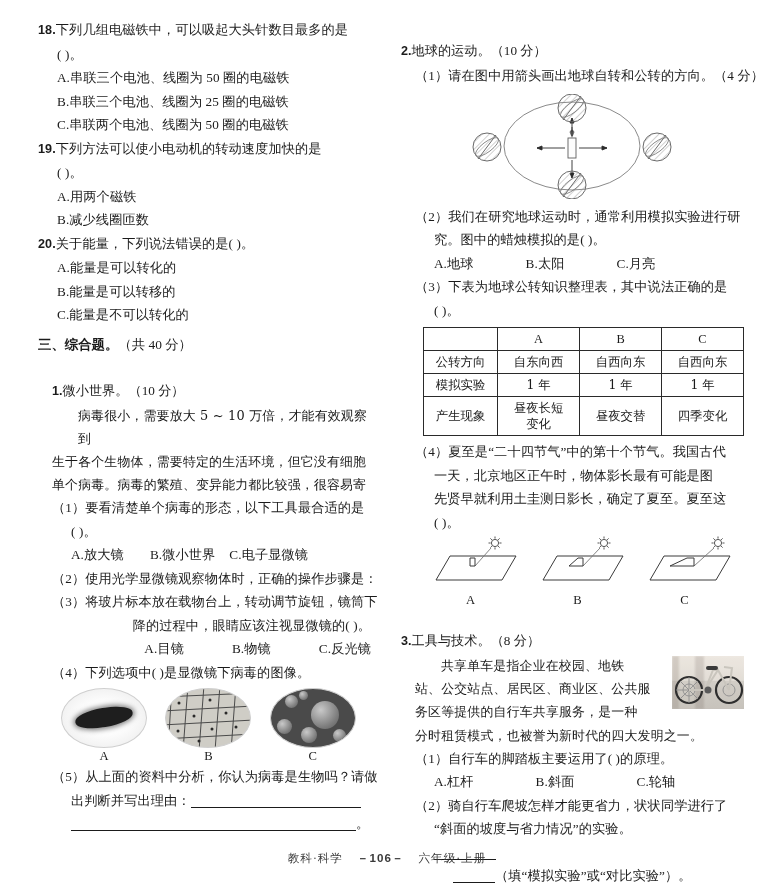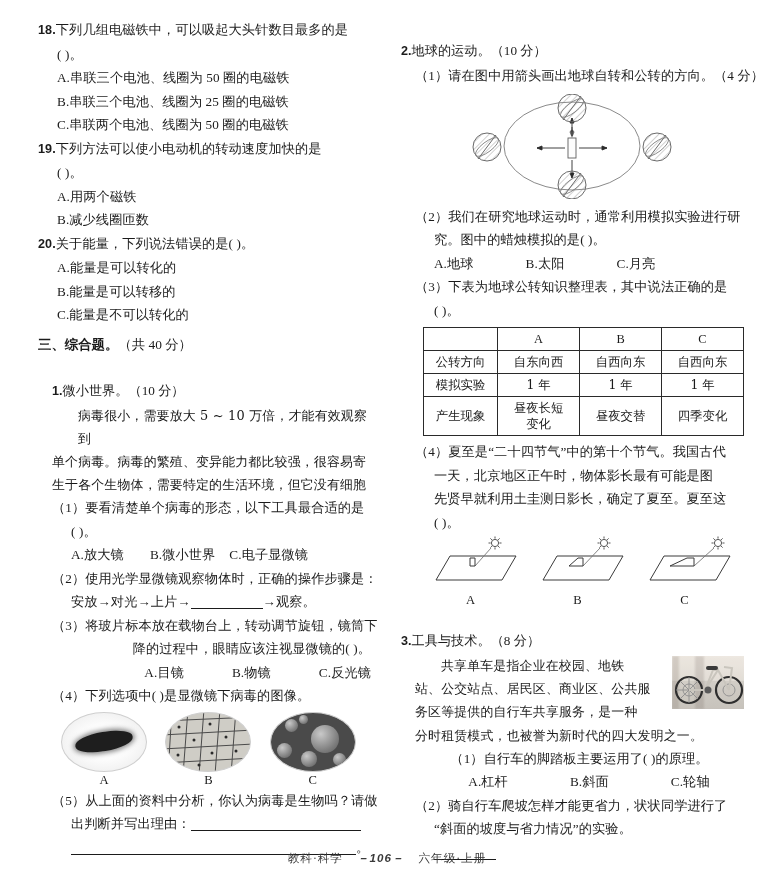--- a/index.html
+++ b/index.html
@@ -167,21 +167,21 @@
   .footer {
     position: absolute;
     left: 0; right: 0;
     bottom: 28px;
     text-align: center;
     font-size: 11.6px;
     color: #3a3a3a;
     letter-spacing: 1px;
     font-family: "Liberation Serif", serif;
   }
-  .footer .pg { font-family: "Liberation Sans", sans-serif; font-weight: bold; font-style: italic; }
+  .footer .pg { font-family: "Liberation Sans", sans-serif; font-weight: bold; }
   .sp { display: inline-block; width: 26px; }
   .sp-s { display: inline-block; width: 14px; }
 </style>
 </head>
 <body>
 
 <div class="page">
 
   <div class="col col-left">
 
@@ -210,33 +210,32 @@
     <div class="section-title">
       <span>三、综合题。</span><span class="paren">（共 40 分）</span>
     </div>
 
     <div class="subnum">
       <b>1.</b><span>微小世界。</span><span>（10 分）</span>
     </div>
 
     <div class="passage">
       <div class="first">病毒很小，需要放大 5 ~ 10 万倍，才能有效观察到</div>
+      <div>生于各个生物体，需要特定的生活环境，但它没有细胞</div>
       <div>单个病毒。病毒的繁殖、变异能力都比较强，很容易寄</div>
-      <div>生于各个生物体，需要特定的生活环境，但它没有细胞</div>
     </div>
 
     <div class="q" style="padding-left:14px;">
       <span class="q-line"><span>（1）</span><span>要看清楚单个病毒的形态，以下工具最合适的是</span></span>
       <span class="q-line indent1">(          )。</span>
       <span class="q-line opts"><span>A.放大镜</span><span class="sp"></span><span>B.微小世界</span><span class="sp-s"></span><span>C.电子显微镜</span></span>
     </div>
 
     <div class="q" style="padding-left:14px;">
       <span class="q-line"><span>（2）</span><span>使用光学显微镜观察物体时，正确的操作步骤是：</span></span>
-      <span class="q-line indent1"><span>安放→对光→上片→</span><span class="fillline" style="width:72px"></span><span>→观察。</span></span>
     </div>
 
     <div class="q" style="padding-left:14px;text-align:right;">
       <span class="q-line"><span>（3）</span><span>将玻片标本放在载物台上，转动调节旋钮，镜筒下</span></span>
       <span class="q-line indent1">降的过程中，眼睛应该注视显微镜的(          )。</span>
       <span class="q-line opts"><span>A.目镜</span><span class="sp" style="width:48px"></span><span>B.物镜</span><span class="sp" style="width:48px"></span><span>C.反光镜</span></span>
     </div>
 
     <div class="q" style="padding-left:14px;">
       <span class="q-line"><span>（4）</span><span>下列选项中(          )是显微镜下病毒的图像。</span></span>
@@ -497,29 +496,30 @@
         </svg>
       </div>
       <div class="bikepassage">
         <div class="first">共享单车是指企业在校园、地铁</div>
         <div>站、公交站点、居民区、商业区、公共服</div>
         <div>务区等提供的自行车共享服务，是一种</div>
         <div>分时租赁模式，也被誉为新时代的四大发明之一。</div>
       </div>
     </div>
 
-    <div class="q" style="padding-left:14px; clear:both;text-align:center;">
+    <div class="q" style="padding-left:14px; clear:both;">
       <span class="q-line"><span>（1）</span><span>自行车的脚踏板主要运用了(          )的原理。</span></span>
       <span class="q-line opts"><span>A.杠杆</span><span class="sp" style="width:62px"></span><span>B.斜面</span><span class="sp" style="width:62px"></span><span>C.轮轴</span></span>
     </div>
 
     <div class="q" style="padding-left:14px;">
       <span class="q-line"><span>（2）</span><span>骑自行车爬坡怎样才能更省力，状状同学进行了</span></span>
       <span class="q-line indent1">“斜面的坡度与省力情况”的实验。</span>
       <span class="q-line indent1"><span class="fillline" style="width:62px"></span></span>
+      <span class="q-line" style="padding-left:38px"><span class="fillline" style="width:42px"></span><span>（填“模拟实验”或“对比实验”）。</span></span>
     </div>
 
   </div>
 </div>
 
 <div class="footer">
   <span>教科·科学</span><span class="sp-s"></span><span class="pg">－106－</span><span class="sp-s"></span><span>六年级·上册</span>
 </div>
 
 </body></html>

